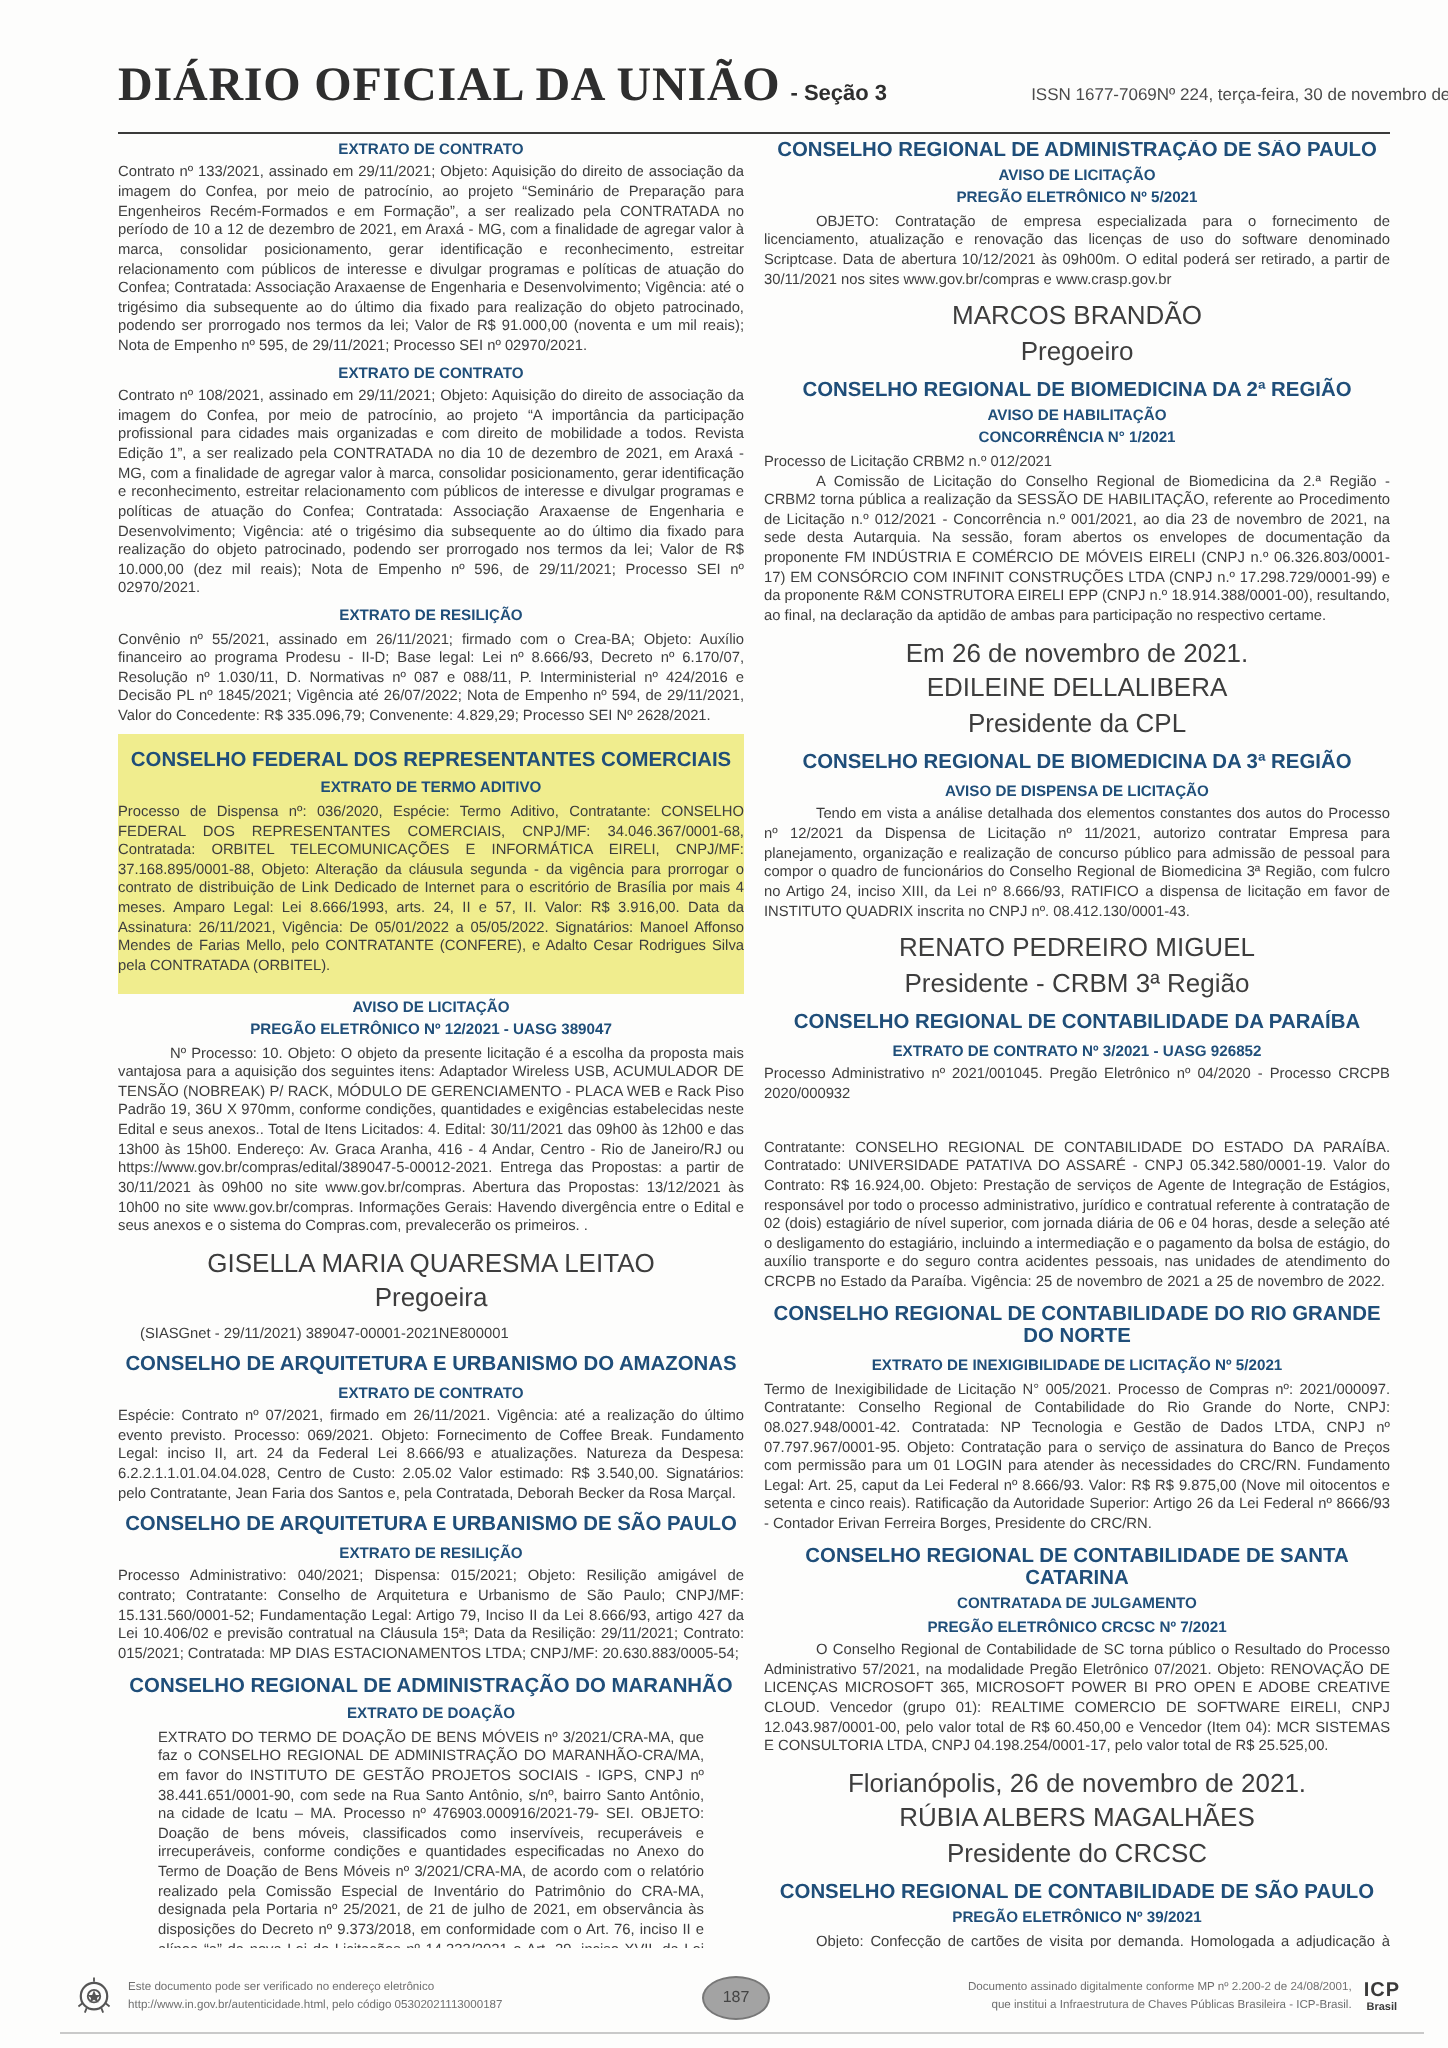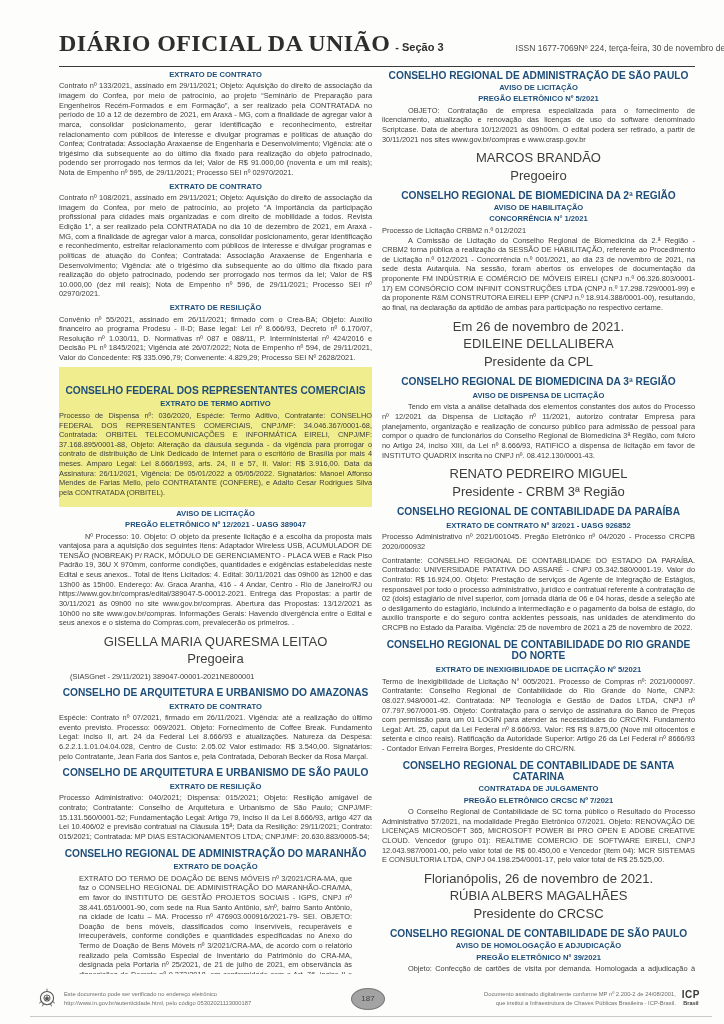--- a/index.html
+++ b/index.html
@@ -41,21 +41,21 @@
     text-align:justify; color:#3d3d3d;
   }
   .indent { text-indent:26px; }
   .inset { padding:0 20px; }
   .lead { margin:2px 0 0; font-size:7.4px; line-height:1.3; color:#3d3d3d; }
   .sig { margin:5px 0 4px; text-align:center; font-size:13px; line-height:1.35; color:#3d3d3d; }
   .sig .name { display:block; }
   .sig .role { display:block; }
   .dateline { display:block; }
   .note { margin:2px 0 4px; font-size:7.4px; color:#3d3d3d; text-align:left;padding-left:11px; }
-  .highlight { background:#f0ed8e; margin:3px -7px 2px; padding:12px 7px 5px; }
+  .highlight { background:#f0ed8e; margin:3px -7px 2px; padding:2px 7px 5px; }
   
   .footer {
     position:absolute; left:36px; right:24px; bottom:14px;
     display:flex; align-items:center;
   }
   .f-left { display:flex; align-items:center; gap:6px; flex:1; }
   .f-text { font-size:5.8px; line-height:1.5; color:#6e6e6e; }
   .f-center { flex:0 0 auto; }
   .f-right { flex:1; display:flex; align-items:center; justify-content:flex-end; gap:6px; }
   .f-right .f-text { text-align:right; }
@@ -170,21 +170,21 @@
         <p class="body indent">Tendo em vista a análise detalhada dos elementos constantes dos autos do Processo nº 12/2021 da Dispensa de Licitação nº 11/2021, autorizo contratar Empresa para planejamento, organização e realização de concurso público para admissão de pessoal para compor o quadro de funcionários do Conselho Regional de Biomedicina 3ª Região, com fulcro no Artigo 24, inciso XIII, da Lei nº 8.666/93, RATIFICO a dispensa de licitação em favor de INSTITUTO QUADRIX inscrita no CNPJ nº. 08.412.130/0001-43.</p>
         <div class="sig">
           <span class="name">RENATO PEDREIRO MIGUEL</span>
           <span class="role">Presidente - CRBM 3ª Região</span>
         </div>
       </section>
 
       <section>
         <h2 class="organ">CONSELHO REGIONAL DE CONTABILIDADE DA PARAÍBA</h2>
         <h3 class="sub">EXTRATO DE CONTRATO Nº 3/2021 - UASG 926852</h3>
-        <p class="body" style="margin-bottom:4px">Processo Administrativo nº 2021/001045. Pregão Eletrônico nº 04/2020 - Processo CRCPB 2020/000932</p>
+        <p class="body" style="margin-bottom:17px">Processo Administrativo nº 2021/001045. Pregão Eletrônico nº 04/2020 - Processo CRCPB 2020/000932</p>
         <p class="body" style="margin-top:0">Contratante: CONSELHO REGIONAL DE CONTABILIDADE DO ESTADO DA PARAÍBA. Contratado: UNIVERSIDADE PATATIVA DO ASSARÉ - CNPJ 05.342.580/0001-19. Valor do Contrato: R$ 16.924,00. Objeto: Prestação de serviços de Agente de Integração de Estágios, responsável por todo o processo administrativo, jurídico e contratual referente à contratação de 02 (dois) estagiário de nível superior, com jornada diária de 06 e 04 horas, desde a seleção até o desligamento do estagiário, incluindo a intermediação e o pagamento da bolsa de estágio, do auxílio transporte e do seguro contra acidentes pessoais, nas unidades de atendimento do CRCPB no Estado da Paraíba. Vigência: 25 de novembro de 2021 a 25 de novembro de 2022.</p>
       </section>
 
       <section>
         <h2 class="organ">CONSELHO REGIONAL DE CONTABILIDADE DO RIO GRANDE DO NORTE</h2>
         <h3 class="sub">EXTRATO DE INEXIGIBILIDADE DE LICITAÇÃO Nº 5/2021</h3>
         <p class="body">Termo de Inexigibilidade de Licitação N° 005/2021. Processo de Compras nº: 2021/000097. Contratante: Conselho Regional de Contabilidade do Rio Grande do Norte, CNPJ: 08.027.948/0001-42. Contratada: NP Tecnologia e Gestão de Dados LTDA, CNPJ nº 07.797.967/0001-95. Objeto: Contratação para o serviço de assinatura do Banco de Preços com permissão para um 01 LOGIN para atender às necessidades do CRC/RN. Fundamento Legal: Art. 25, caput da Lei Federal nº 8.666/93. Valor: R$ R$ 9.875,00 (Nove mil oitocentos e setenta e cinco reais). Ratificação da Autoridade Superior: Artigo 26 da Lei Federal nº 8666/93 - Contador Erivan Ferreira Borges, Presidente do CRC/RN.</p>
       </section>
 
       <section>
@@ -194,21 +194,20 @@
         <p class="body indent">O Conselho Regional de Contabilidade de SC torna público o Resultado do Processo Administrativo 57/2021, na modalidade Pregão Eletrônico 07/2021. Objeto: RENOVAÇÃO DE LICENÇAS MICROSOFT 365, MICROSOFT POWER BI PRO OPEN E ADOBE CREATIVE CLOUD. Vencedor (grupo 01): REALTIME COMERCIO DE SOFTWARE EIRELI, CNPJ 12.043.987/0001-00, pelo valor total de R$ 60.450,00 e Vencedor (Item 04): MCR SISTEMAS E CONSULTORIA LTDA, CNPJ 04.198.254/0001-17, pelo valor total de R$ 25.525,00.</p>
         <div class="sig">
           <span class="dateline">Florianópolis, 26 de novembro de 2021.</span>
           <span class="name">RÚBIA ALBERS MAGALHÃES</span>
           <span class="role">Presidente do CRCSC</span>
         </div>
       </section>
 
       <section>
         <h2 class="organ">CONSELHO REGIONAL DE CONTABILIDADE DE SÃO PAULO</h2>
-        <h3 class="sub tight">AVISO DE HOMOLOGAÇÃO E ADJUDICAÇÃO</h3>
         <h3 class="sub tight">PREGÃO ELETRÔNICO Nº 39/2021</h3>
         <p class="body indent">Objeto: Confecção de cartões de visita por demanda. Homologada a adjudicação à empresa: COLORSISTHEM DO BRASSIL COMÉRCIO E SISTEMAS REPROGRÁFICOS LTDA.</p>
         <div class="sig">
           <span class="dateline">São Paulo, 29 de novembro de 2021.</span>
           <span class="name">CARLOS DO CARMO RUFINO</span>
           <span class="role">Diretor</span>
         </div>
       </section>
 
     </div>

